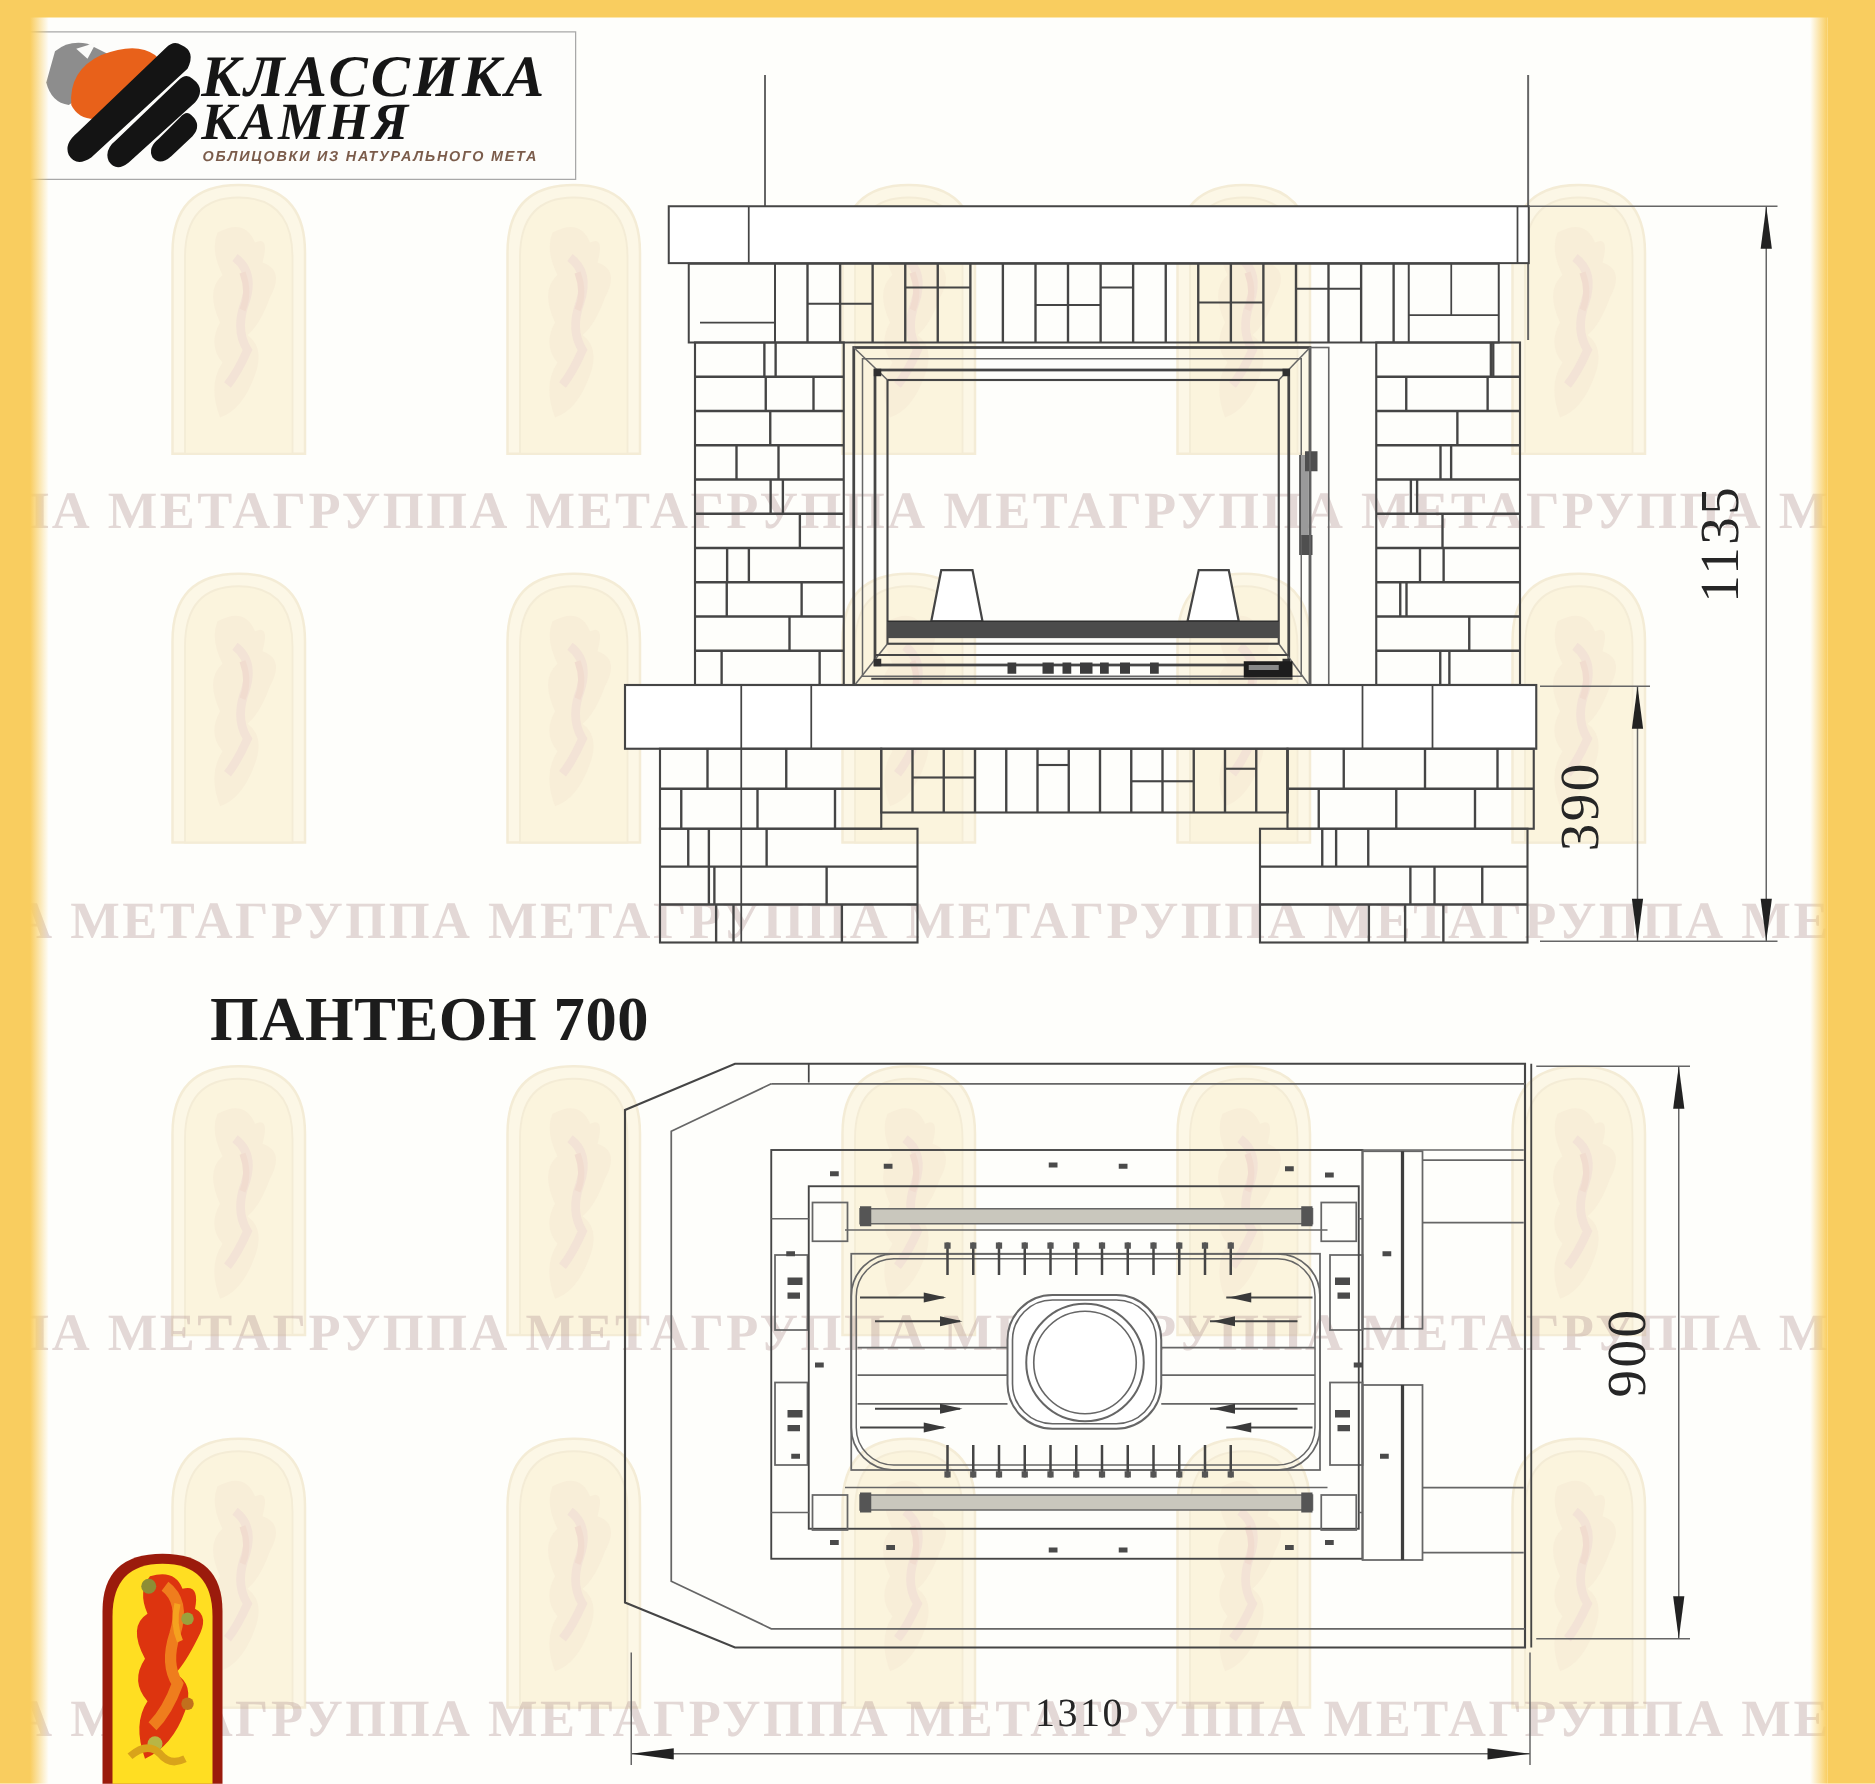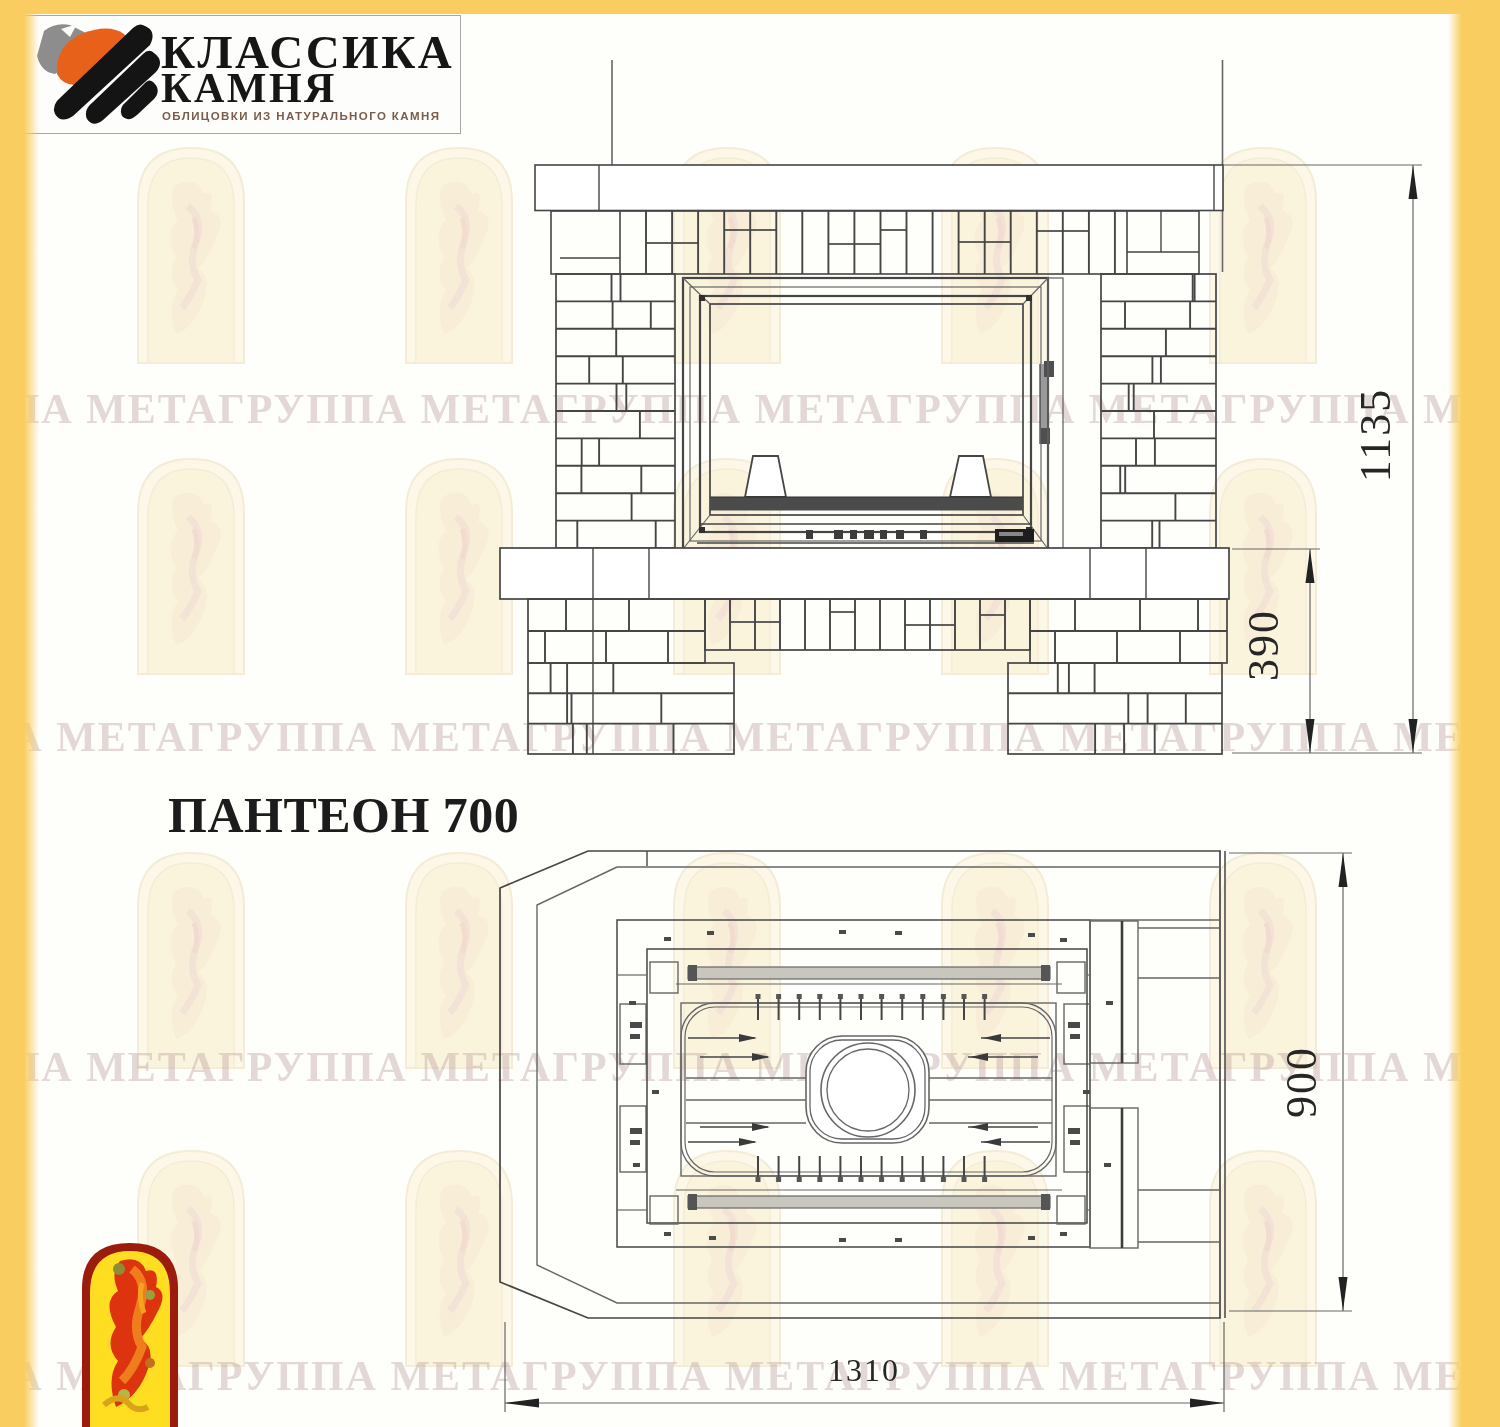--- a/index.html
+++ b/index.html
@@ -511,32 +511,32 @@
 
 <g>
 <line x1="505" y1="1322" x2="505" y2="1412" stroke="#666666" stroke-width="1.2"></line>
 <line x1="1224" y1="1322" x2="1224" y2="1412" stroke="#666666" stroke-width="1.2"></line>
 <line x1="505" y1="1403" x2="1224" y2="1403" stroke="#666666" stroke-width="1.2"></line>
 <path d="M505,1403 L539.0,1398.5 L539.0,1407.5 Z" fill="#222"></path>
 <path d="M1224,1403 L1190.0,1407.5 L1190.0,1398.5 Z" fill="#222"></path>
 </g>
 </svg>
 
-<div style="position:absolute;left:23px;top:15px;width:436px;height:117px;background:#fdfdfb;border:1.5px solid #a8a8a8;">
+<div style="position:absolute;left:23px;top:25px;width:436px;height:117px;background:#fdfdfb;border:1.5px solid #a8a8a8;font-style:italic;">
 <svg width="132" height="108" viewBox="0 0 132 108" style="position:absolute;left:7px;top:4px">
 <path d="M6,36 L13,11 Q24,2 39,5 L55,13 Q50,32 39,44 L24,54 Q10,52 6,36 Z" fill="#8d8d8d"></path>
 <path d="M30,9 L46,4 L39,17 Z" fill="#fbfbf9"></path>
 <path d="M26,54 Q24,26 50,14 Q78,3 93,14 Q105,24 93,39 Q76,57 57,63 Q34,70 26,54 Z" fill="#e8611a"></path>
 <path d="M114,6 Q126,11 119,25 L42,96 Q30,104 24,94 Q20,85 31,76 L102,8 Q108,2 114,6 Z" fill="#141414"></path>
 <path d="M123,33 Q134,41 125,52 L72,100 Q62,108 56,99 Q52,90 62,82 L112,34 Q118,28 123,33 Z" fill="#141414"></path>
 <path d="M122,62 Q131,70 123,79 L106,95 Q97,103 91,96 Q87,88 96,81 L113,64 Q118,58 122,62 Z" fill="#141414"></path>
 </svg>
 <div style="position:absolute;left:137px;top:9px;font-family:'Liberation Serif',serif;font-weight:bold;font-size:47px;letter-spacing:2.5px;color:#161616;">КЛАССИКА</div>
 <div style="position:absolute;left:137px;top:48px;font-family:'Liberation Serif',serif;font-weight:bold;font-size:42px;letter-spacing:2.5px;color:#161616;">КАМНЯ</div>
-<div style="position:absolute;left:138px;top:94px;font-family:'Liberation Sans',sans-serif;font-weight:bold;font-size:11.5px;letter-spacing:1.4px;color:#7b5c4b;">ОБЛИЦОВКИ ИЗ НАТУРАЛЬНОГО КАМНЯ</div>
+<div style="position:absolute;left:138px;top:94px;font-family:'Liberation Sans',sans-serif;font-weight:bold;font-size:11.5px;letter-spacing:1.4px;color:#7b5c4b;">ОБЛИЦОВКИ ИЗ НАТУРАЛЬНОГО МЕТА</div>
 </div>
 
 <div style="position:absolute;left:168px;top:786px;font-family:'Liberation Serif',serif;font-weight:bold;font-size:50px;letter-spacing:0.5px;color:#1c1c1c;">ПАНТЕОН 700</div>
 
 <div style="position:absolute;left:828px;top:1352px;font-family:'Liberation Serif',serif;font-size:32px;letter-spacing:2px;color:#262626;">1310</div>
 
 <svg width="100" height="190" viewBox="0 0 100 190" style="position:absolute;left:80px;top:1239px">
 <path d="M2,190 L2,50 Q2,4 50,4 Q98,4 98,50 L98,190 Z" fill="#9b1b0c"></path>
 <path d="M10,190 L10,54 Q10,12 50,12 Q90,12 90,54 L90,190 Z" fill="#ffde22"></path>
 <path d="M40,22 Q60,16 66,32 Q80,28 76,48 Q88,54 78,72 Q68,92 60,100 Q76,108 68,130 Q58,158 36,168 Q26,140 38,122 Q24,106 36,88 Q22,62 38,52 Q30,34 40,22 Z" fill="#dd340f"></path>

